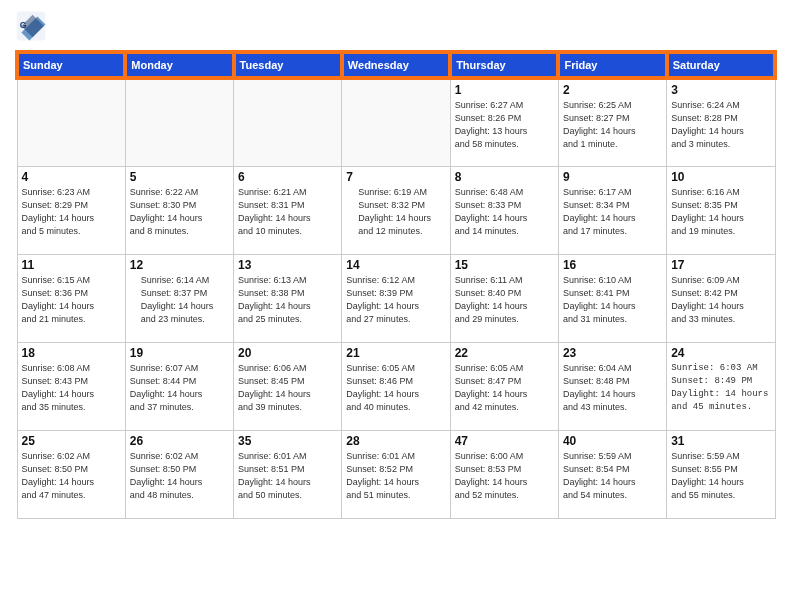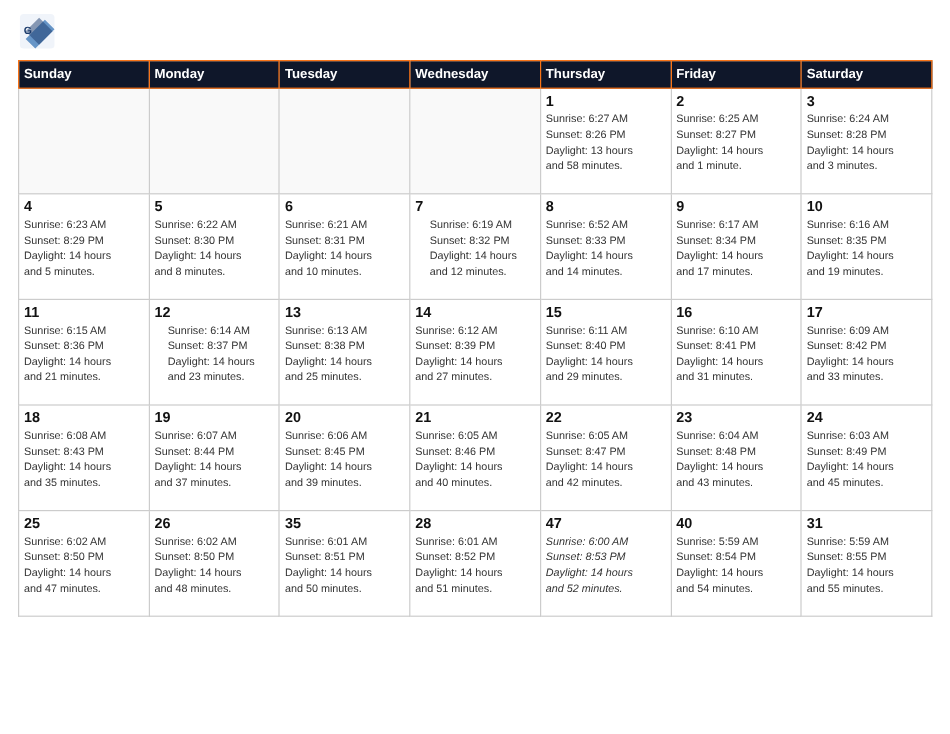--- a/index.html
+++ b/index.html
@@ -50,27 +50,27 @@
     .location {
       font-size: 14px;
       color: #333;
     }
     .calendar {
       width: 100%;
       border-collapse: collapse;
       table-layout: fixed;
     }
     .calendar th {
-      background: #0f172a;
+      background: #1d4ed8;
       color: white;
       font-size: 11px;
       font-weight: bold;
       padding: 5px 4px;
       text-align: left;
-      border: 1px solid #f97316;
+      border: 4px solid #f97316;
     }
     .calendar td {
       border: 1px solid #ccc;
       vertical-align: top;
       padding: 3px 4px;
       font-size: 9px;
       color: #333;
       background: #fff;
       height: 88px;
     }
@@ -177,21 +177,21 @@
           </td>
           <td>
             <span class="day-number">7</span>
             <div class="day-info" style="white-space: pre-line; margin-left: 12px;">Sunrise: 6:19 AM
 Sunset: 8:32 PM
 Daylight: 14 hours
 and 12 minutes.</div>
           </td>
           <td>
             <span class="day-number">8</span>
-            <div class="day-info" style="white-space: pre-line;">Sunrise: 6:52 AM
+            <div class="day-info" style="white-space: pre-line;">Sunrise: 6:48 AM
 Sunset: 8:33 PM
 Daylight: 14 hours
 and 14 minutes.</div>
           </td>
           <td>
             <span class="day-number">9</span>
             <div class="day-info" style="white-space: pre-line;">Sunrise: 6:17 AM
 Sunset: 8:34 PM
 Daylight: 14 hours
 and 17 minutes.</div>
@@ -293,21 +293,21 @@
           </td>
           <td>
             <span class="day-number">23</span>
             <div class="day-info" style="white-space: pre-line;">Sunrise: 6:04 AM
 Sunset: 8:48 PM
 Daylight: 14 hours
 and 43 minutes.</div>
           </td>
           <td>
             <span class="day-number">24</span>
-            <div class="day-info" style="white-space: pre-line;">Sunrise: 6:03 AM
+            <div class="day-info" style="white-space: pre-line; font-family: Liberation Mono, monospace;">Sunrise: 6:03 AM
 Sunset: 8:49 PM
 Daylight: 14 hours
 and 45 minutes.</div>
           </td>
         </tr>
         <tr>
           <td>
             <span class="day-number">25</span>
             <div class="day-info" style="white-space: pre-line;">Sunrise: 6:02 AM
 Sunset: 8:50 PM
@@ -330,21 +330,21 @@
           </td>
           <td>
             <span class="day-number">28</span>
             <div class="day-info" style="white-space: pre-line;">Sunrise: 6:01 AM
 Sunset: 8:52 PM
 Daylight: 14 hours
 and 51 minutes.</div>
           </td>
           <td>
             <span class="day-number">47</span>
-            <div class="day-info" style="white-space: pre-line; font-style: italic;">Sunrise: 6:00 AM
+            <div class="day-info" style="white-space: pre-line;">Sunrise: 6:00 AM
 Sunset: 8:53 PM
 Daylight: 14 hours
 and 52 minutes.</div>
           </td>
           <td>
             <span class="day-number">40</span>
             <div class="day-info" style="white-space: pre-line;">Sunrise: 5:59 AM
 Sunset: 8:54 PM
 Daylight: 14 hours
 and 54 minutes.</div>

